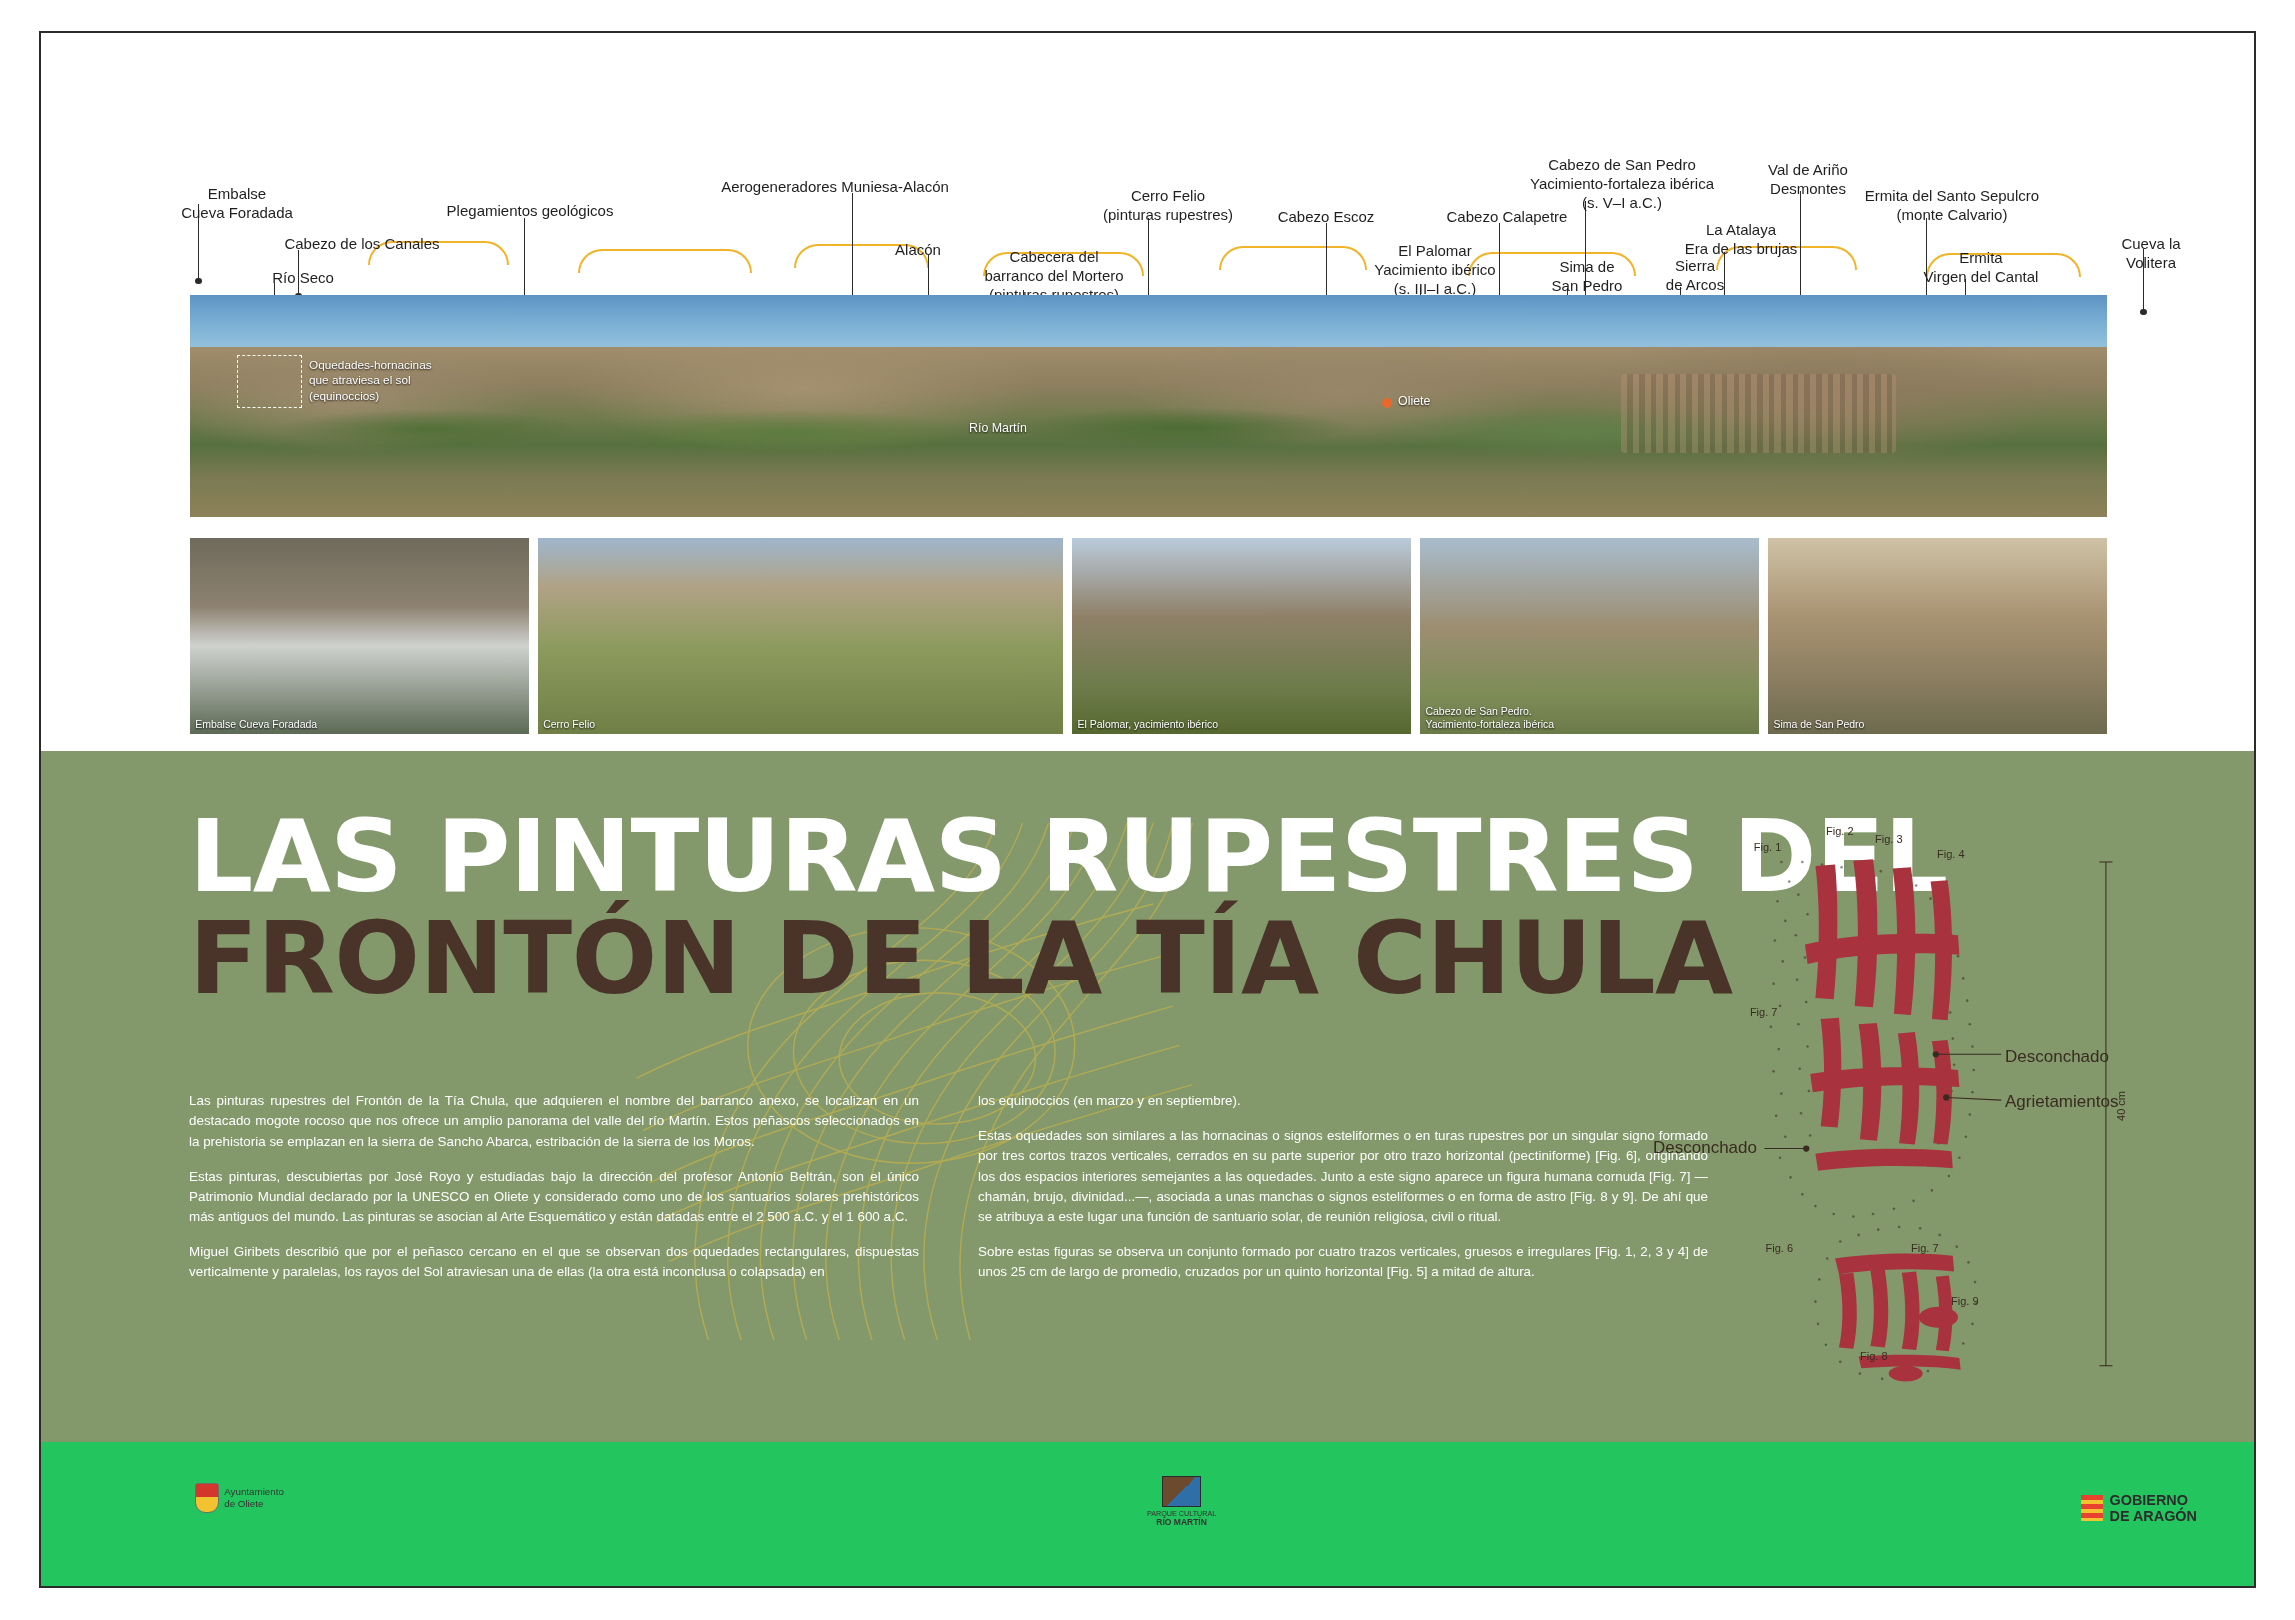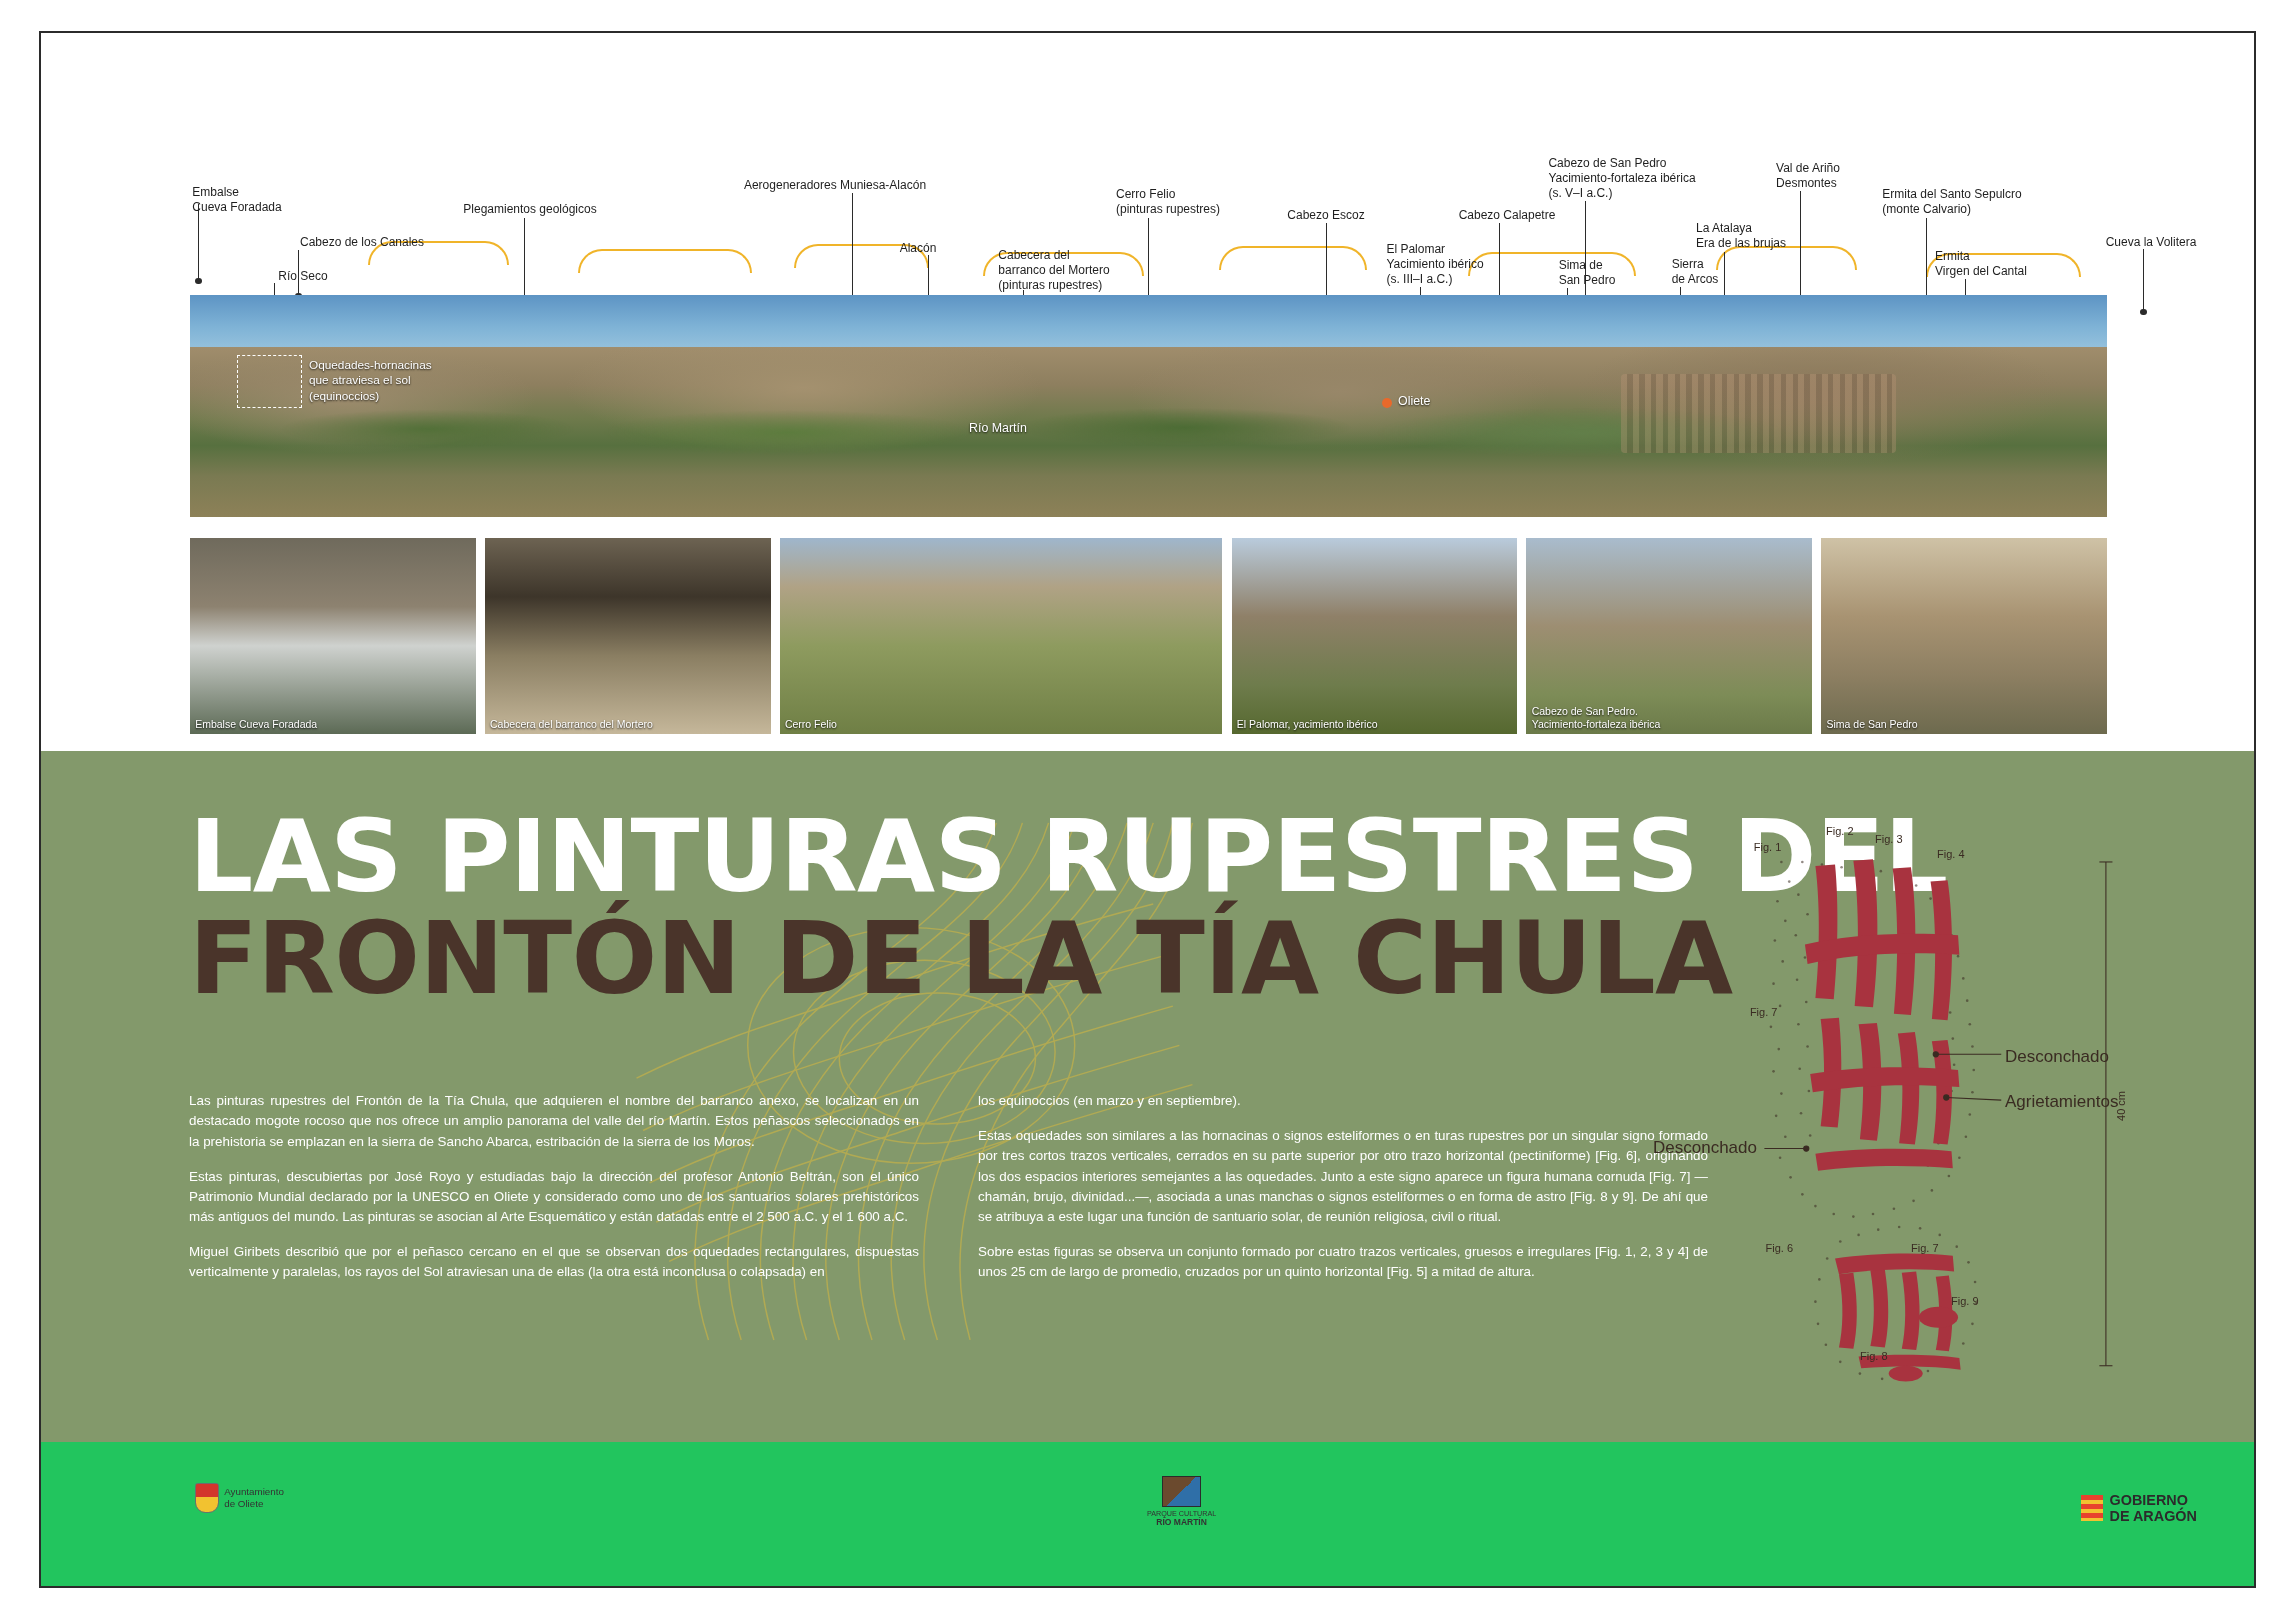--- a/index.html
+++ b/index.html
@@ -79,23 +79,24 @@
 
   .cloud {
     position: absolute;
     border: 2px solid #f0b429;
     border-bottom: none;
     border-radius: 39px 39px 0 0;
     height: 22px;
   }
   .label {
     position: absolute;
-    font-size: 12px;
+    font-size: 15px;
     line-height: 1.25;
     color: #1f1f1f;
+    text-align: center;
     white-space: pre-line;
     transform: translateX(-50%);
   }
   .leader {
     position: absolute;
     width: 1.3px;
     background: #2b2b2b;
   }
   .leader .dot {
     position: absolute;
@@ -408,23 +409,20 @@
 (equinoccios)</div>
 
       <div class="pano-inline" style="left:779px;top:126px;">Río Martín</div>
       <div class="oliete-dot" style="left:1192px;top:103px;"></div>
       <div class="pano-inline" style="left:1208px;top:99px;">Oliete</div>
     </div>
 
     <div class="photo-strip">
       <div class="photo p1">
         <div class="caption">Embalse Cueva Foradada</div>
-      </div>
-      <div class="photo p2">
-        <div class="caption">Cabecera del barranco del Mortero</div>
       </div>
       <div class="photo p3" style="flex-grow:1.55;">
         <div class="caption">Cerro Felio</div>
       </div>
       <div class="photo p4">
         <div class="caption">El Palomar, yacimiento ibérico</div>
       </div>
       <div class="photo p5">
         <div class="caption">Cabezo de San Pedro.
 Yacimiento-fortaleza ibérica</div>

